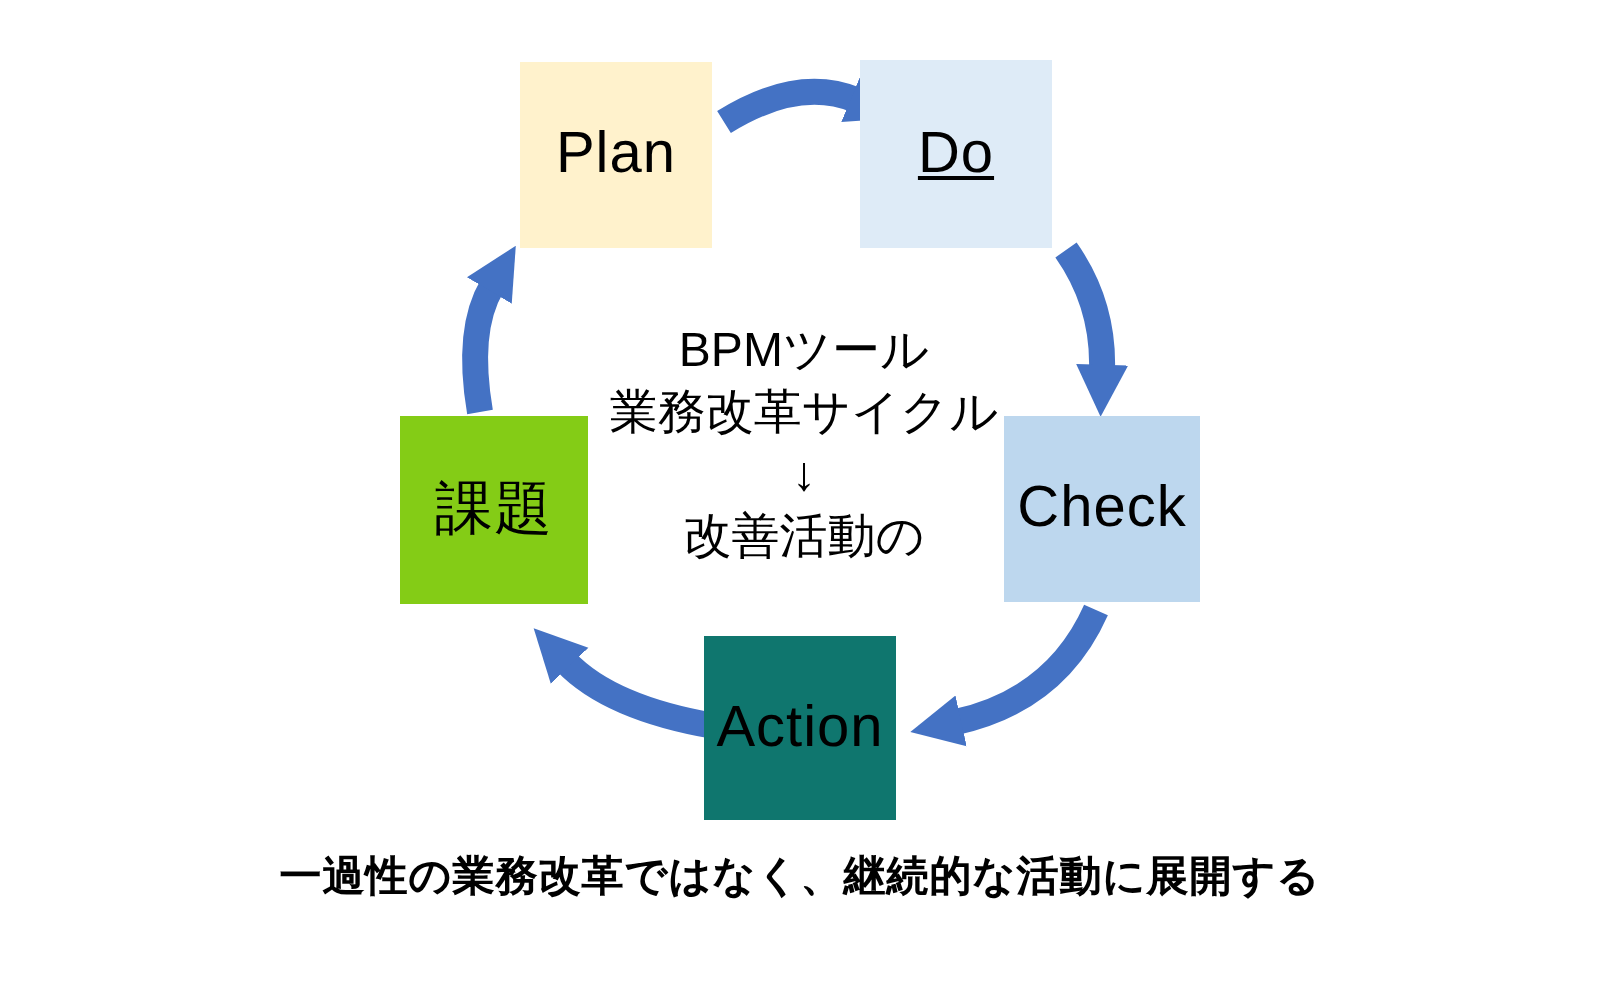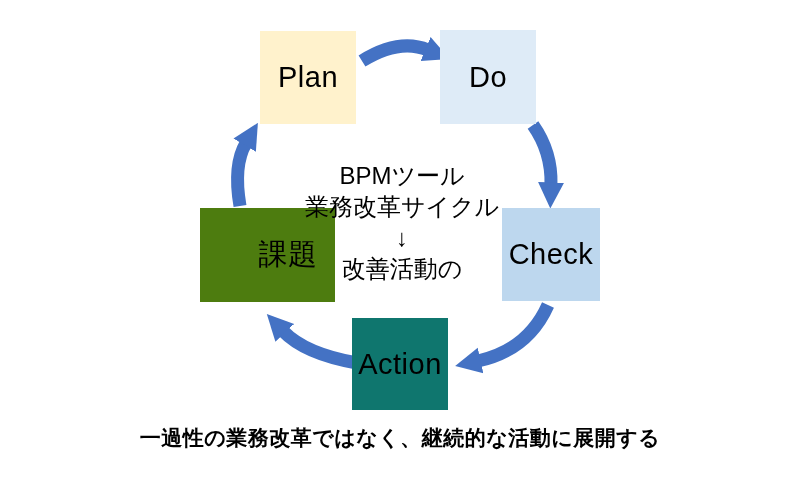--- a/index.html
+++ b/index.html
@@ -30,21 +30,21 @@
     position: absolute;
     display: flex;
     align-items: center;
     justify-content: center;
     color: #000000;
     font-size: 29px;
     letter-spacing: 0.5px;
     white-space: nowrap;
   }
   .node-plan   { left: 260px; top: 31px;  width: 96px; height: 93px; }
-  .node-do     { left: 440px; top: 30px;  width: 96px; height: 94px; }
+  .node-do     { left: 430px; top: 30px;  width: 96px; height: 94px; text-decoration: underline; }
   .node-check  { left: 502px; top: 208px; width: 98px; height: 93px; }
   .node-kadai  { left: 200px; top: 208px; width: 94px; height: 94px; }
   .node-action { left: 352px; top: 318px; width: 96px; height: 92px; }
   .center-text {
     position: absolute;
     left: 250px;
     top: 136px;
     width: 304px;
     text-align: center;
     color: #000000;
@@ -92,21 +92,21 @@
   </div>
 
   <div class="node node-check" style="background-color: rgb(189, 215, 238); justify-content: center;">
     <span>Check</span>
   </div>
 
   <div class="node node-action" style="background-color: #0f766e;">
     <span>Action</span>
   </div>
 
-  <div class="node node-kadai" style="background-color: #4d7c0f; padding-left: 41px;">
+  <div class="node node-kadai" style="background-color: #84cc16;">
     <span>課題</span>
   </div>
 
   <div class="center-text">
     <div>BPMツール</div>
     <div>業務改革サイクル</div>
     <div>↓</div>
     <div>改善活動の</div>
   </div>
 

